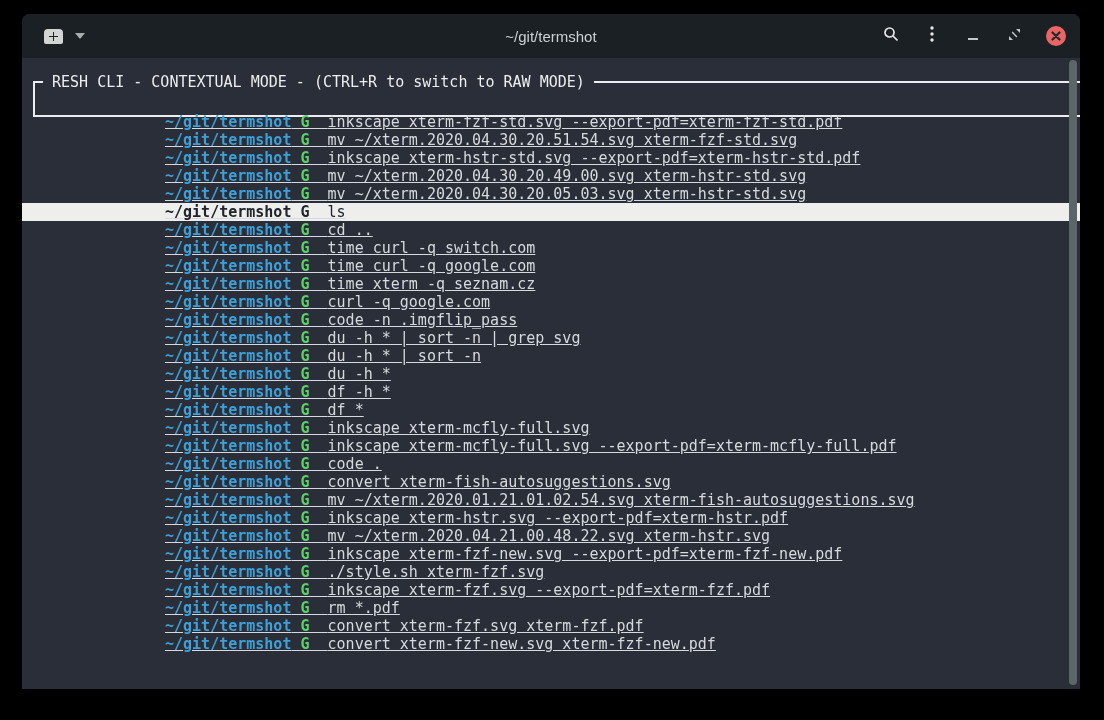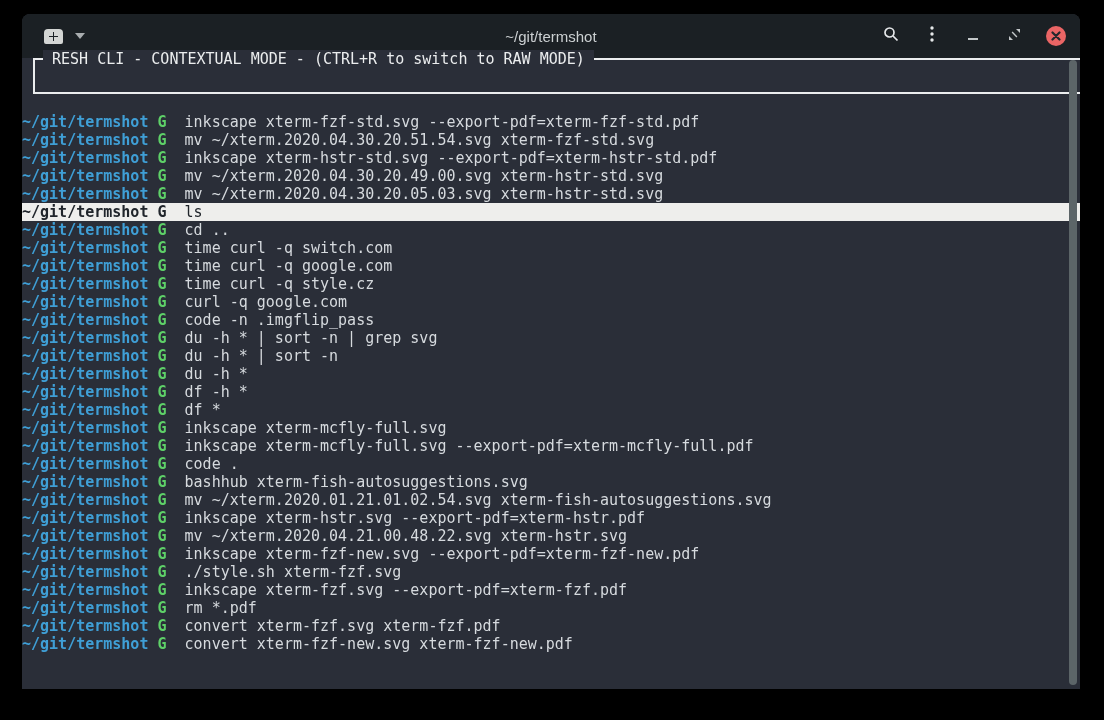--- a/index.html
+++ b/index.html
@@ -52,31 +52,31 @@
     display:flex; align-items:center; justify-content:center; cursor:pointer;
   }
 
   
   .terminal {
     position:absolute; top:44px; left:0; right:0; bottom:0;
     background:var(--terminal-bg);
     font-size:15px; line-height:18px; color:var(--command-text);
   }
   .resh-box {
-    position:absolute; left:11px; top:0; width:1050px; height:36px;
+    position:absolute; left:11px; top:23px; width:1050px; height:36px;
     border:2px solid var(--border-white);
   }
   .resh-title {
     position:absolute; top:-10px; left:8px; background:var(--terminal-bg);
     padding:0 9px; color:var(--border-white); white-space:pre; font-weight:normal;
   }
   .resh-input { position:absolute; left:6px; top:6px; right:6px; height:18px; }
 
   .history { position:absolute; top:55px; left:0; width:100%; }
-  .row { height:18px; white-space:pre; }
+  .row { height:18px; padding-left:143px; white-space:pre;text-decoration:underline; }
   .row .path { color:var(--path-blue); font-weight:bold; }
   .row .git  { color:var(--git-green); font-weight:bold; }
   .row .cmd  { color:var(--command-text); }
   .row.selected { background:var(--selection-bg); }
   .row.selected .path, .row.selected .git, .row.selected .cmd { color:var(--selection-text); }
 
   .scrollbar-thumb {
     position:absolute; top:2px; right:3px; width:8px; height:625px;
     background:var(--scrollbar-gray); border-radius:4px; cursor:pointer;
   }
@@ -160,21 +160,21 @@
 
   <div class="row selected"><span class="path">~/git/termshot</span><span class="git"> G  </span><span class="cmd">ls</span></div>
 
   <div class="row"><span class="path">~/git/termshot</span><span class="git"> G  </span><span class="cmd">cd ..</span></div>
 
 
   <div class="row"><span class="path">~/git/termshot</span><span class="git"> G  </span><span class="cmd">time curl -q switch.com</span></div>
 
   <div class="row"><span class="path">~/git/termshot</span><span class="git"> G  </span><span class="cmd">time curl -q google.com</span></div>
 
-  <div class="row"><span class="path">~/git/termshot</span><span class="git"> G  </span><span class="cmd">time curl -q style.cz</span></div>
+  <div class="row"><span class="path">~/git/termshot</span><span class="git"> G  </span><span class="cmd">time xterm -q seznam.cz</span></div>
 
   <div class="row"><span class="path">~/git/termshot</span><span class="git"> G  </span><span class="cmd">curl -q google.com</span></div>
 
   <div class="row"><span class="path">~/git/termshot</span><span class="git"> G  </span><span class="cmd">code -n .imgflip_pass</span></div>
 
   <div class="row"><span class="path">~/git/termshot</span><span class="git"> G  </span><span class="cmd">du -h * | sort -n | grep svg</span></div>
 
   <div class="row"><span class="path">~/git/termshot</span><span class="git"> G  </span><span class="cmd">du -h * | sort -n</span></div>
 
   <div class="row"><span class="path">~/git/termshot</span><span class="git"> G  </span><span class="cmd">du -h *</span></div>
@@ -182,21 +182,21 @@
   <div class="row"><span class="path">~/git/termshot</span><span class="git"> G  </span><span class="cmd">df -h *</span></div>
 
   <div class="row"><span class="path">~/git/termshot</span><span class="git"> G  </span><span class="cmd">df *</span></div>
 
   <div class="row"><span class="path">~/git/termshot</span><span class="git"> G  </span><span class="cmd">inkscape xterm-mcfly-full.svg</span></div>
 
   <div class="row"><span class="path">~/git/termshot</span><span class="git"> G  </span><span class="cmd">inkscape xterm-mcfly-full.svg --export-pdf=xterm-mcfly-full.pdf</span></div>
 
   <div class="row"><span class="path">~/git/termshot</span><span class="git"> G  </span><span class="cmd">code .</span></div>
 
-  <div class="row"><span class="path">~/git/termshot</span><span class="git"> G  </span><span class="cmd">bashhub xterm-fish-autosuggestions.svg</span></div>
+  <div class="row"><span class="path">~/git/termshot</span><span class="git"> G  </span><span class="cmd">convert xterm-fish-autosuggestions.svg</span></div>
 
   <div class="row"><span class="path">~/git/termshot</span><span class="git"> G  </span><span class="cmd">mv ~/xterm.2020.01.21.01.02.54.svg xterm-fish-autosuggestions.svg</span></div>
 
   <div class="row"><span class="path">~/git/termshot</span><span class="git"> G  </span><span class="cmd">inkscape xterm-hstr.svg --export-pdf=xterm-hstr.pdf</span></div>
 
   <div class="row"><span class="path">~/git/termshot</span><span class="git"> G  </span><span class="cmd">mv ~/xterm.2020.04.21.00.48.22.svg xterm-hstr.svg</span></div>
 
   <div class="row"><span class="path">~/git/termshot</span><span class="git"> G  </span><span class="cmd">inkscape xterm-fzf-new.svg --export-pdf=xterm-fzf-new.pdf</span></div>
 
   <div class="row"><span class="path">~/git/termshot</span><span class="git"> G  </span><span class="cmd">./style.sh xterm-fzf.svg</span></div>

